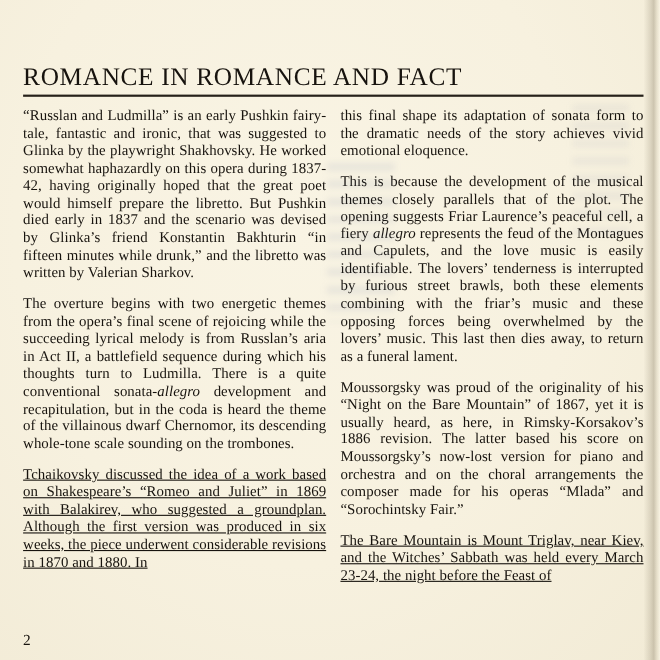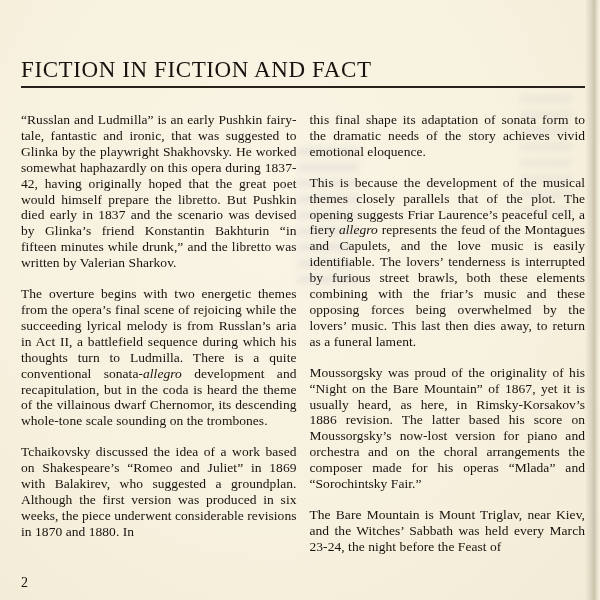--- a/index.html
+++ b/index.html
@@ -35,22 +35,22 @@
   }
   .col {
     flex: 1;
     min-width: 0;
     text-align: justify;
     text-align-last: left;
     font-size: 13.5px;
     line-height: 15.9px;
     letter-spacing: 0.05px;
   }
-  .para { margin: 15px 0 12px 0; }
-  .para:last-child { margin-bottom: 0; }
+  .para { margin: 0 0 12px 0; }
+  .para:last-child { margin-bottom: 0; text-decoration: underline; }
   .para em { font-style: italic; }
   .page-number {
     position: absolute;
     left: 21px;
     bottom: 10px;
     font-size: 14px;
     line-height: 14px;
   }
   .scan-shadow-right {
     position: absolute;
@@ -83,21 +83,21 @@
       rgba(95, 115, 155, 0.07) 0 7px,
       rgba(95, 115, 155, 0) 7px 16px);
   }
 </style>
 </head>
 <body>
 
 <div class="page">
 
   <div class="header">
-    <h1 class="title">FICTION IN FICTION AND FACT</h1>
+    <h1 class="title">ROMANCE IN ROMANCE AND FACT</h1>
     <div class="rule"></div>
   </div>
 
   <div class="columns">
     <div class="col">
       <p class="para"><span>“Russlan and Ludmilla” is an early Pushkin fairy-tale, fantastic and ironic, that was suggested to Glinka by the playwright Shakhovsky. He worked somewhat haphazardly on this opera during 1837-42, having originally hoped that the great poet would himself prepare the libretto. But Pushkin died early in 1837 and the scenario was devised by Glinka’s friend Konstantin Bakhturin “in fifteen minutes while drunk,” and the libretto was written by Valerian Sharkov.</span></p>
       <p class="para"><span>The overture begins with two energetic themes from the opera’s final scene of rejoicing while the succeeding lyrical melody is from Russlan’s aria in Act II, a battlefield sequence during which his thoughts turn to Ludmilla. There is a quite conventional sonata-</span><em>allegro</em><span> development and recapitulation, but in the coda is heard the theme of the villainous dwarf Chernomor, its descending whole-tone scale sounding on the trombones.</span></p>
       <p class="para"><span>Tchaikovsky discussed the idea of a work based on Shakespeare’s “Romeo and Juliet” in 1869 with Balakirev, who suggested a groundplan. Although the first version was produced in six weeks, the piece underwent considerable revisions in 1870 and 1880. In</span></p>
     </div>
     <div class="col">

